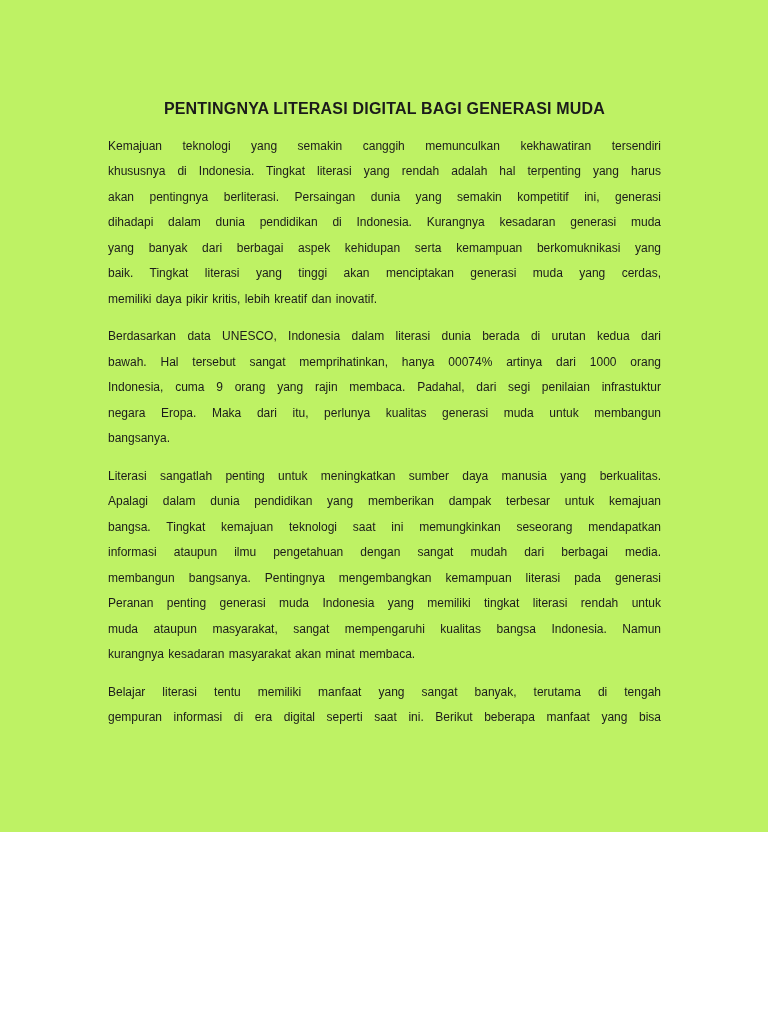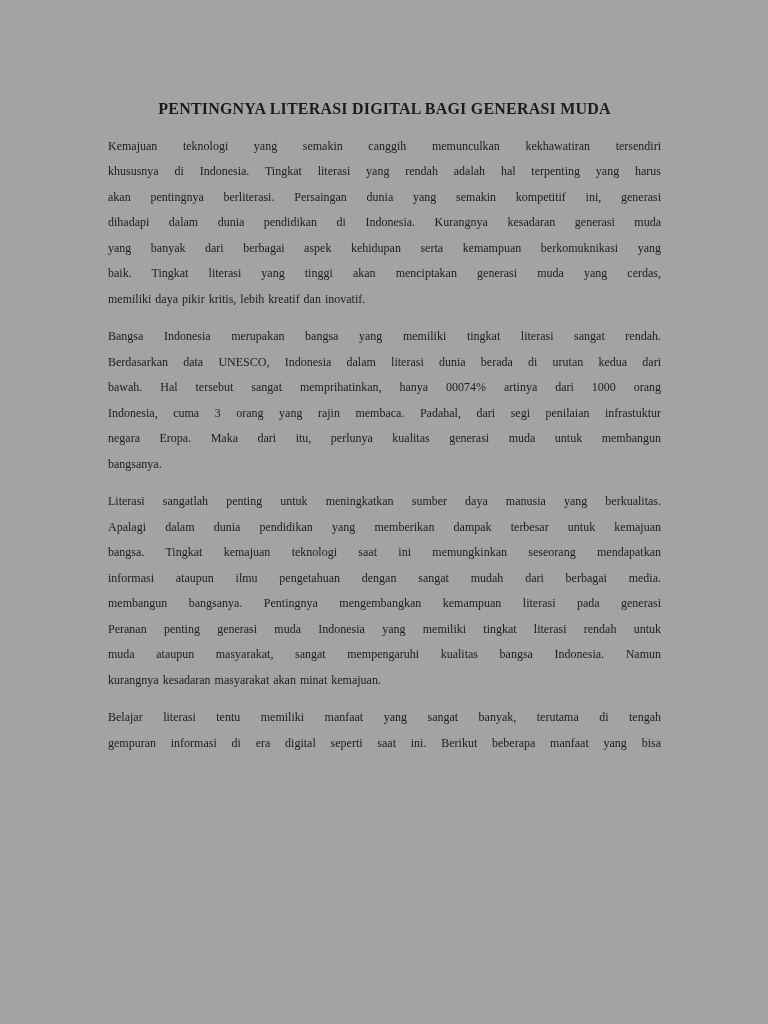--- a/index.html
+++ b/index.html
@@ -3,24 +3,24 @@
 <meta charset="utf-8">
 <style>
   html, body {
     margin: 0;
     padding: 0;
     background: #ffffff;
   }
   .page {
     position: relative;
     width: 768px;
-    height: 1024px;
-    background: #a3a3a3;
+    height: 832px;
+    background: #bef264;
     overflow: hidden;
-    font-family: Liberation Serif, serif;
+    font-family: Liberation Sans, sans-serif;
     color: #1b1b1b;
   }
   .content {
     position: absolute;
     top: 96px;
     left: 108px;
     width: 553px;
   }
   .doc-title {
     font-size: 16px;
@@ -54,36 +54,35 @@
         <div class="para">
           <div class="line">Kemajuan teknologi yang semakin canggih memunculkan kekhawatiran tersendiri</div>
           <div class="line">khususnya di Indonesia. Tingkat literasi yang rendah adalah hal terpenting yang harus</div>
           <div class="line">akan pentingnya berliterasi. Persaingan dunia yang semakin kompetitif ini, generasi</div>
           <div class="line">dihadapi dalam dunia pendidikan di Indonesia. Kurangnya kesadaran generasi muda</div>
           <div class="line">yang banyak dari berbagai aspek kehidupan serta kemampuan berkomuknikasi yang</div>
           <div class="line">baik. Tingkat literasi yang tinggi akan menciptakan generasi muda yang cerdas,</div>
           <div class="line final">memiliki daya pikir kritis, lebih kreatif dan inovatif.</div>
         </div>
         <div class="para">
-          <div class="line">Bangsa Indonesia merupakan bangsa yang memiliki tingkat literasi sangat rendah.</div>
           <div class="line">Berdasarkan data UNESCO, Indonesia dalam literasi dunia berada di urutan kedua dari</div>
           <div class="line">bawah. Hal tersebut sangat memprihatinkan, hanya 00074% artinya dari 1000 orang</div>
-          <div class="line">Indonesia, cuma 3 orang yang rajin membaca. Padahal, dari segi penilaian infrastuktur</div>
+          <div class="line">Indonesia, cuma 9 orang yang rajin membaca. Padahal, dari segi penilaian infrastuktur</div>
           <div class="line">negara Eropa. Maka dari itu, perlunya kualitas generasi muda untuk membangun</div>
           <div class="line final">bangsanya.</div>
         </div>
         <div class="para">
           <div class="line">Literasi sangatlah penting untuk meningkatkan sumber daya manusia yang berkualitas.</div>
           <div class="line">Apalagi dalam dunia pendidikan yang memberikan dampak terbesar untuk kemajuan</div>
           <div class="line">bangsa. Tingkat kemajuan teknologi saat ini memungkinkan seseorang mendapatkan</div>
           <div class="line">informasi ataupun ilmu pengetahuan dengan sangat mudah dari berbagai media.</div>
           <div class="line">membangun bangsanya. Pentingnya mengembangkan kemampuan literasi pada generasi</div>
           <div class="line">Peranan penting generasi muda Indonesia yang memiliki tingkat literasi rendah untuk</div>
           <div class="line">muda ataupun masyarakat, sangat mempengaruhi kualitas bangsa Indonesia. Namun</div>
-          <div class="line final">kurangnya kesadaran masyarakat akan minat kemajuan.</div>
+          <div class="line final">kurangnya kesadaran masyarakat akan minat membaca.</div>
         </div>
         <div class="para">
           <div class="line">Belajar literasi tentu memiliki manfaat yang sangat banyak, terutama di tengah</div>
           <div class="line">gempuran informasi di era digital seperti saat ini. Berikut beberapa manfaat yang bisa</div>
         </div>
       </div>
   </div>
 </div>
 
 </body></html>

